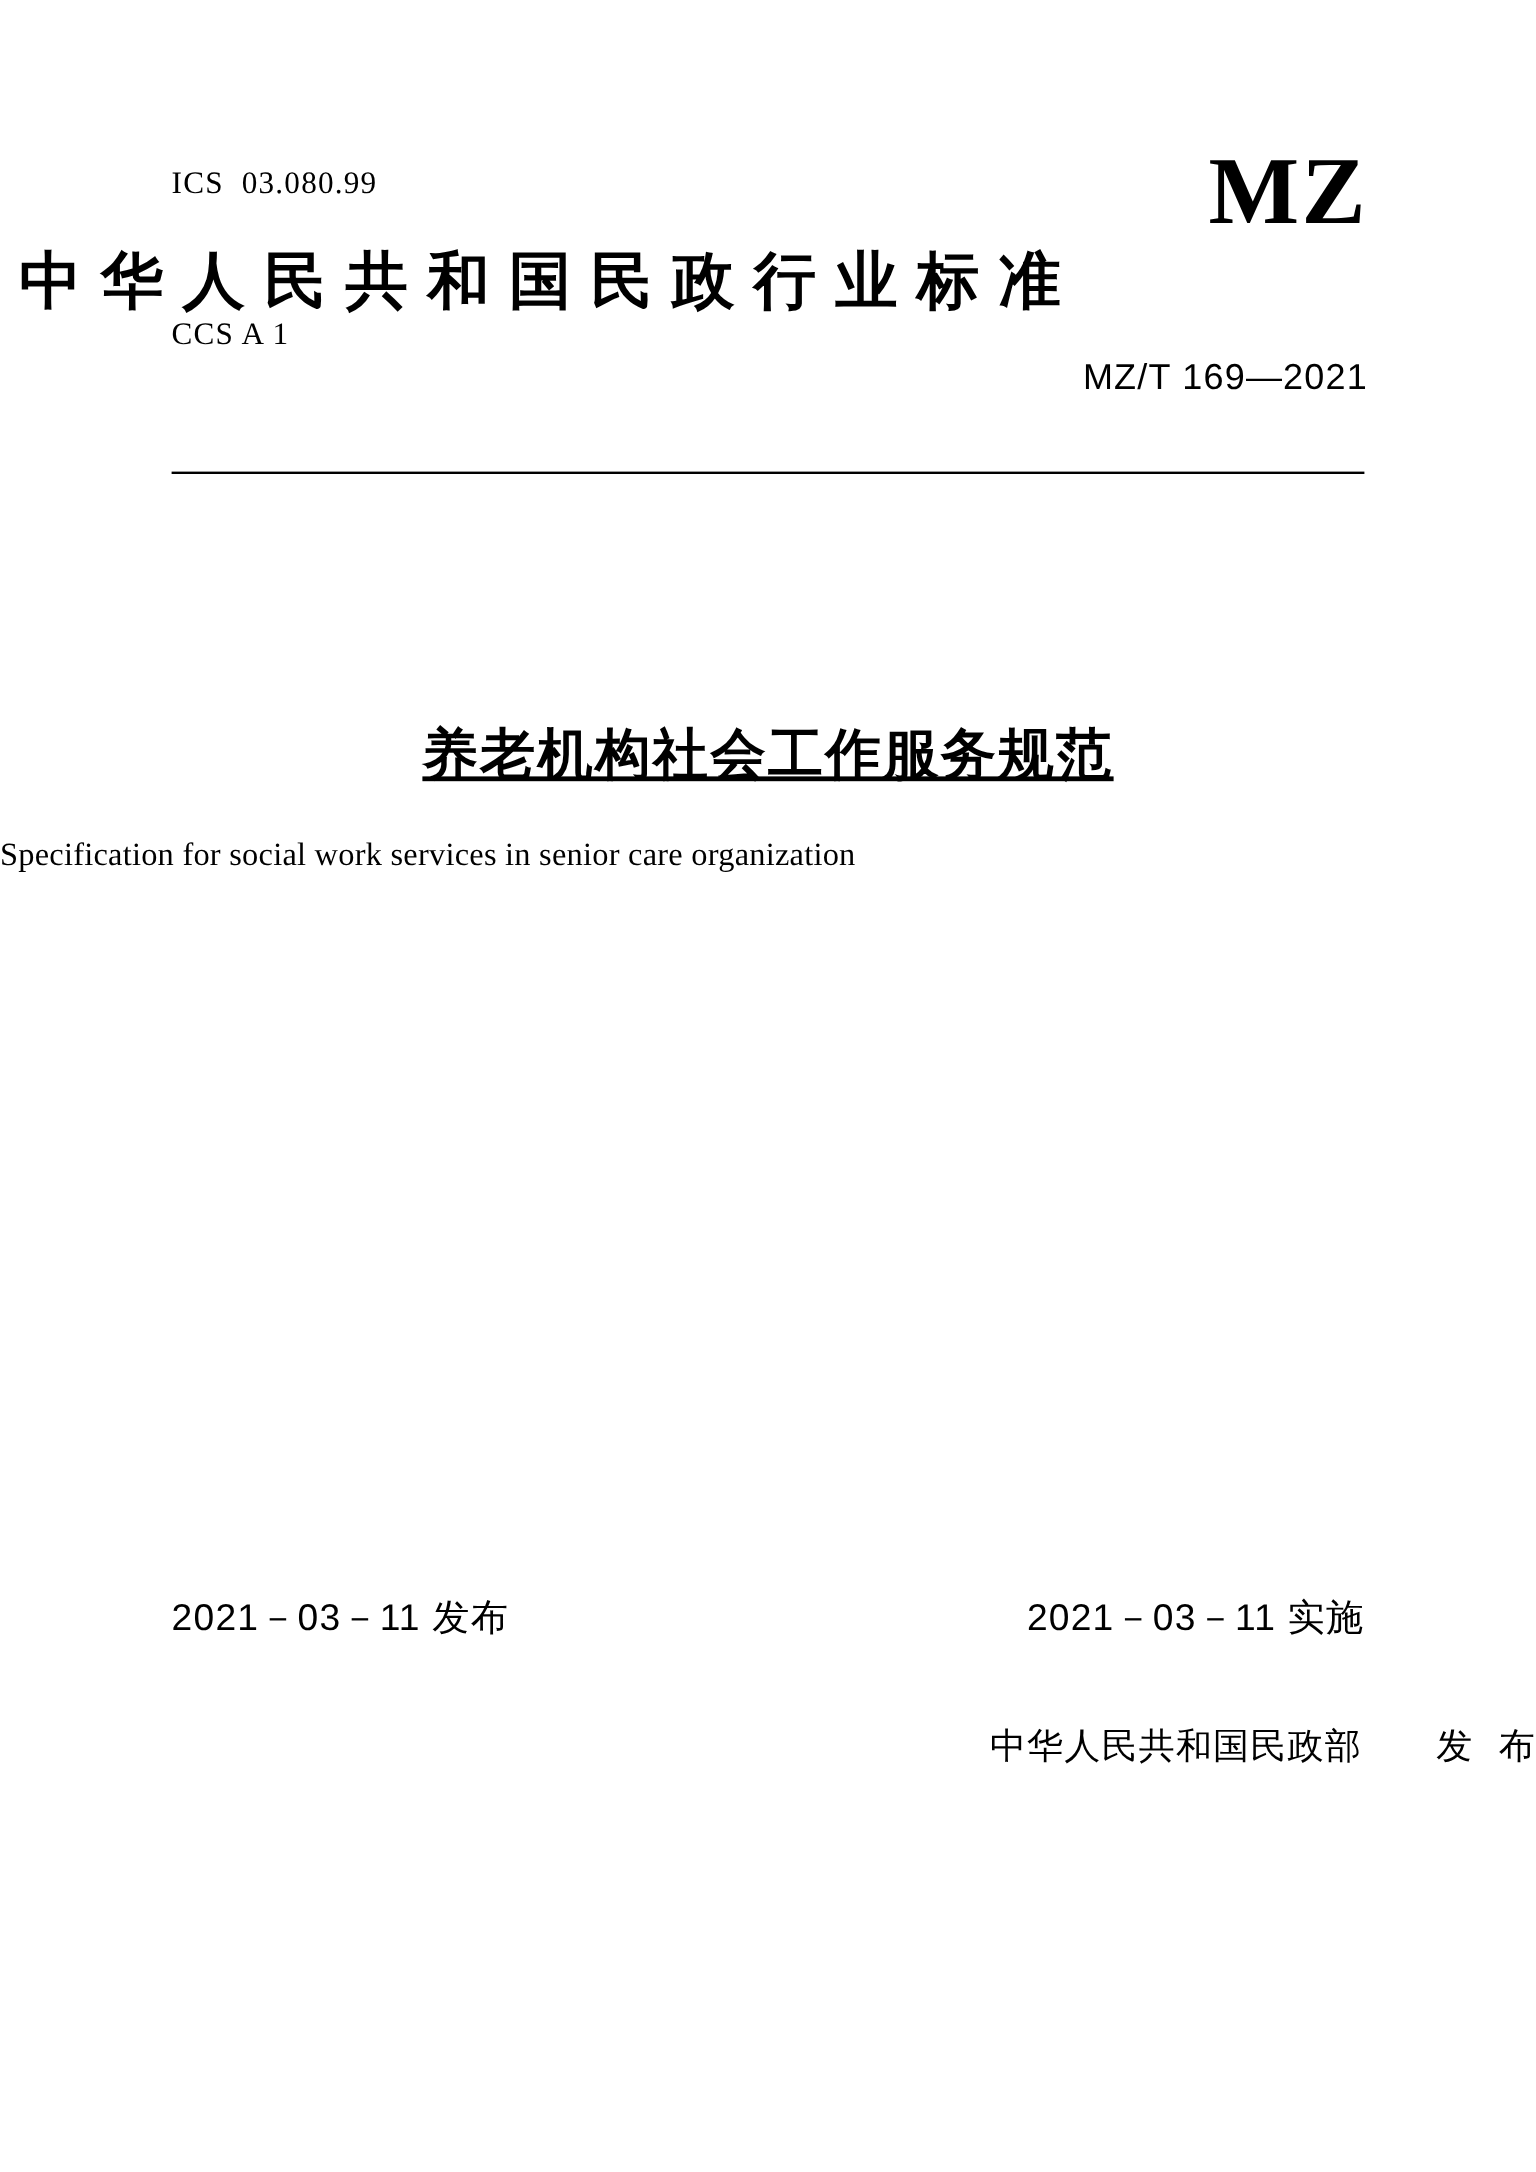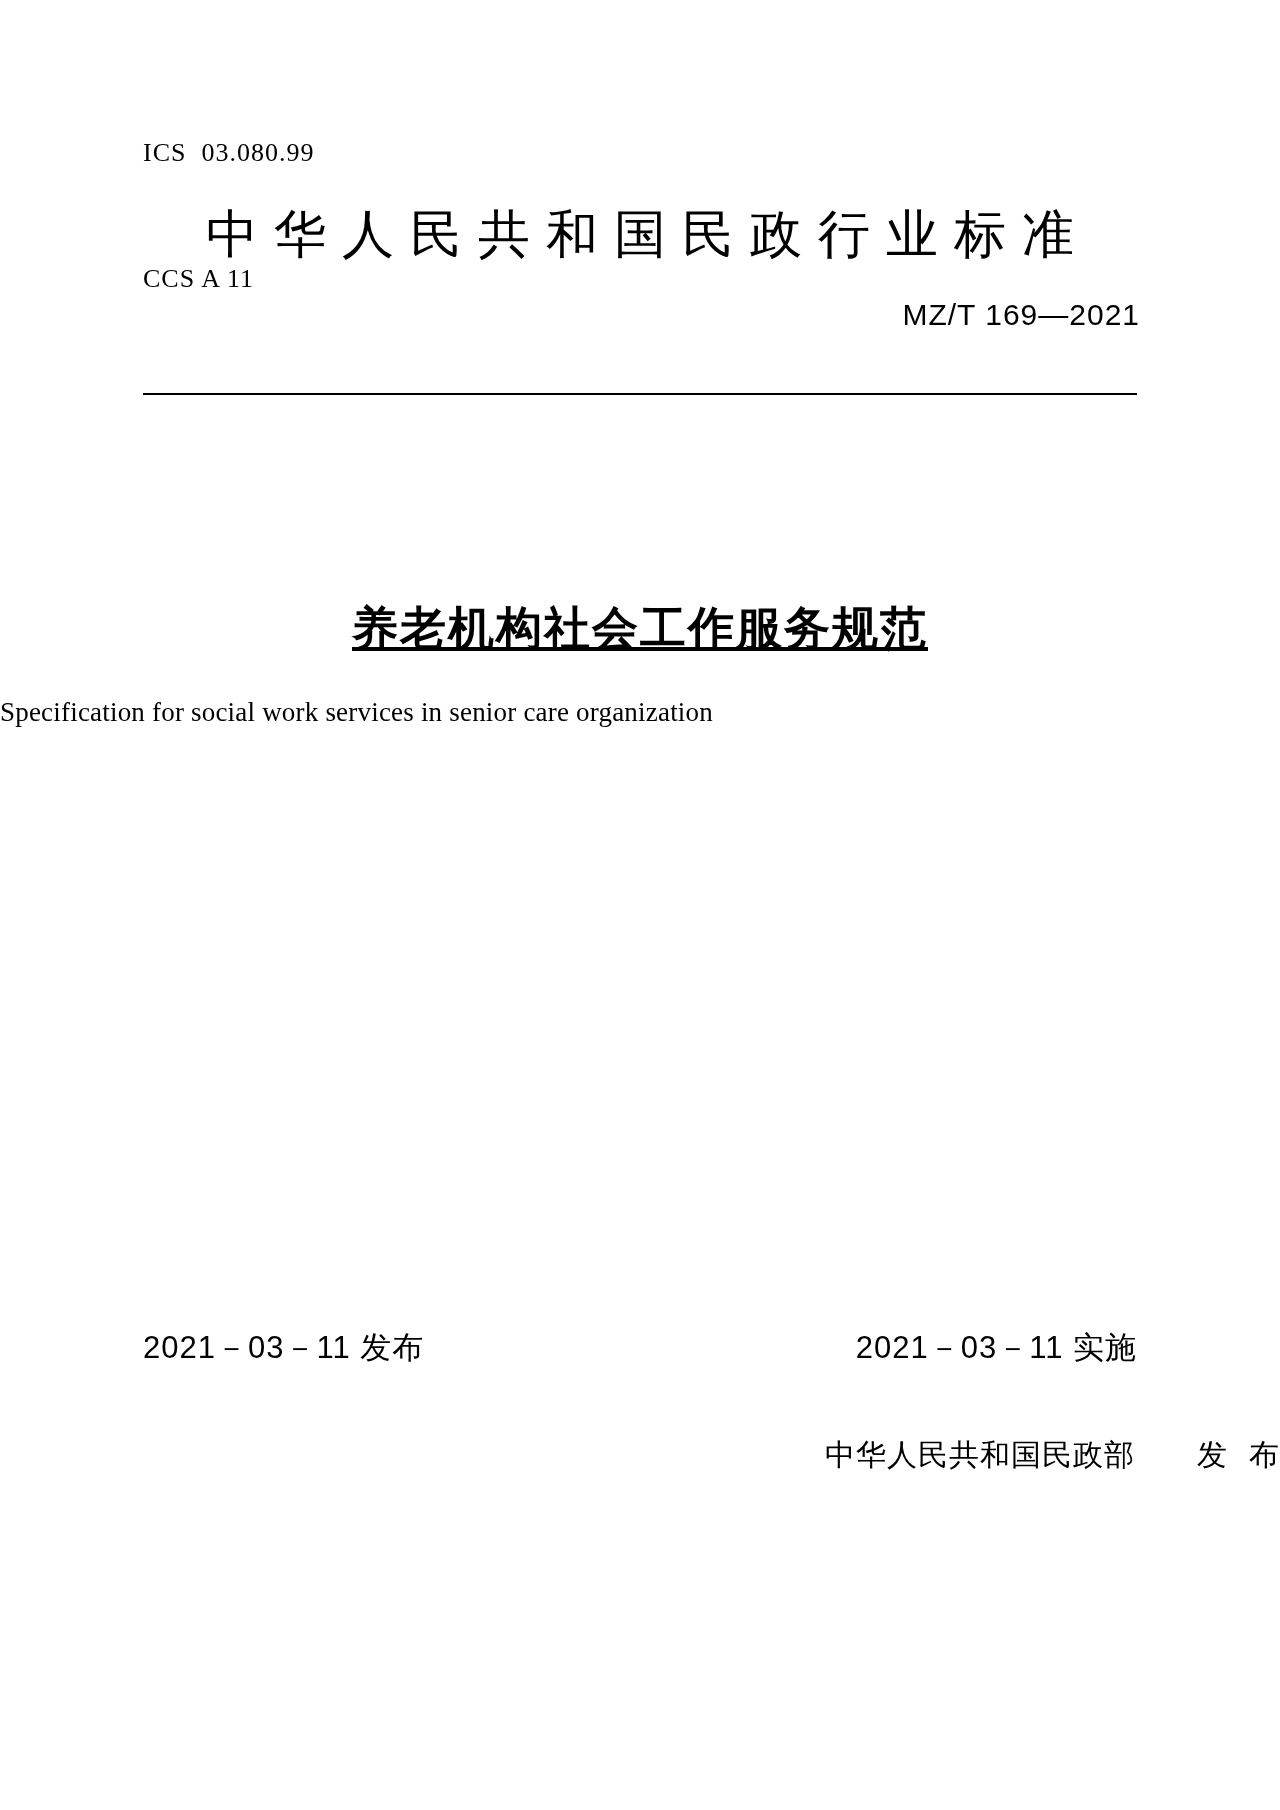--- a/index.html
+++ b/index.html
@@ -47,23 +47,23 @@
     line-height: 80px;
     letter-spacing: 2px;
   }
 
   
   .national-title {
     position: absolute;
     left: 0;
     right: 0;
     top: 200px;
-    text-align: center;
+    text-align: left;
     font-family: "DejaVu Sans", sans-serif;
-    font-weight: normal;
+    font-weight: bold;
     font-size: 52px;
     letter-spacing: 16px;
     padding-left: 16px;
     white-space: nowrap;
   }
 
   
   .std-number {
     position: absolute;
     right: 140px;
@@ -132,23 +132,24 @@
     white-space: pre;
   }
 </style>
 </head>
 <body>
 
 <div class="page">
 
   <div class="codes">
     <div>ICS  03.080.99</div>
-    <div>CCS A 11</div>
+    <div>CCS A 1</div>
   </div>
 
+  <div class="mz-mark">MZ</div>
 
   <div class="national-title">中华人民共和国民政行业标准</div>
 
   <div class="std-number">MZ/T 169—2021</div>
 
   <div class="hrule"></div>
 
   <div class="doc-title-cn">养老机构社会工作服务规范</div>
   <div class="doc-title-en">Specification for social work services in senior care organization</div>
 

